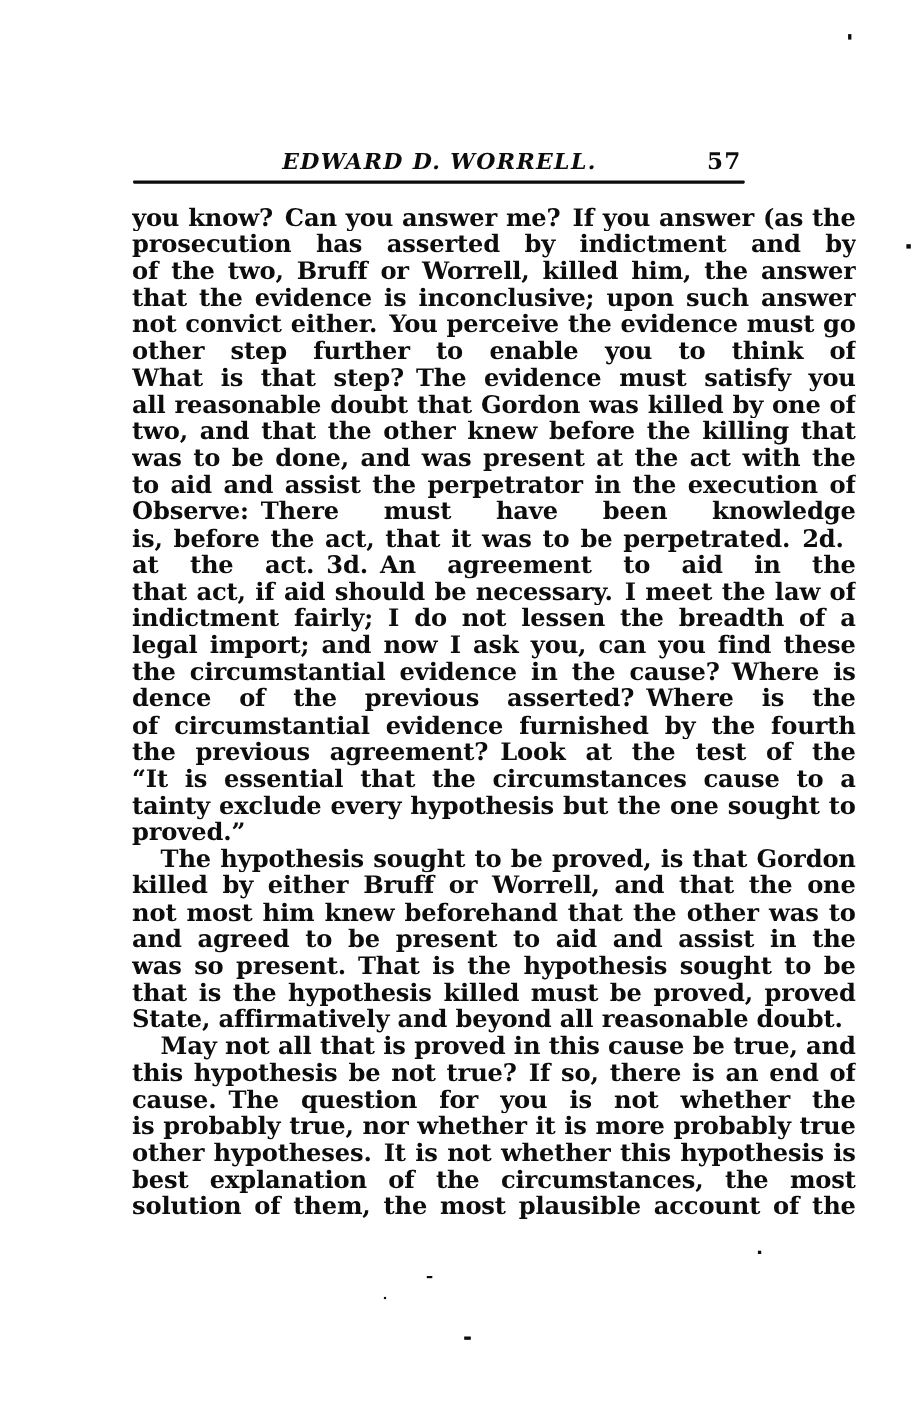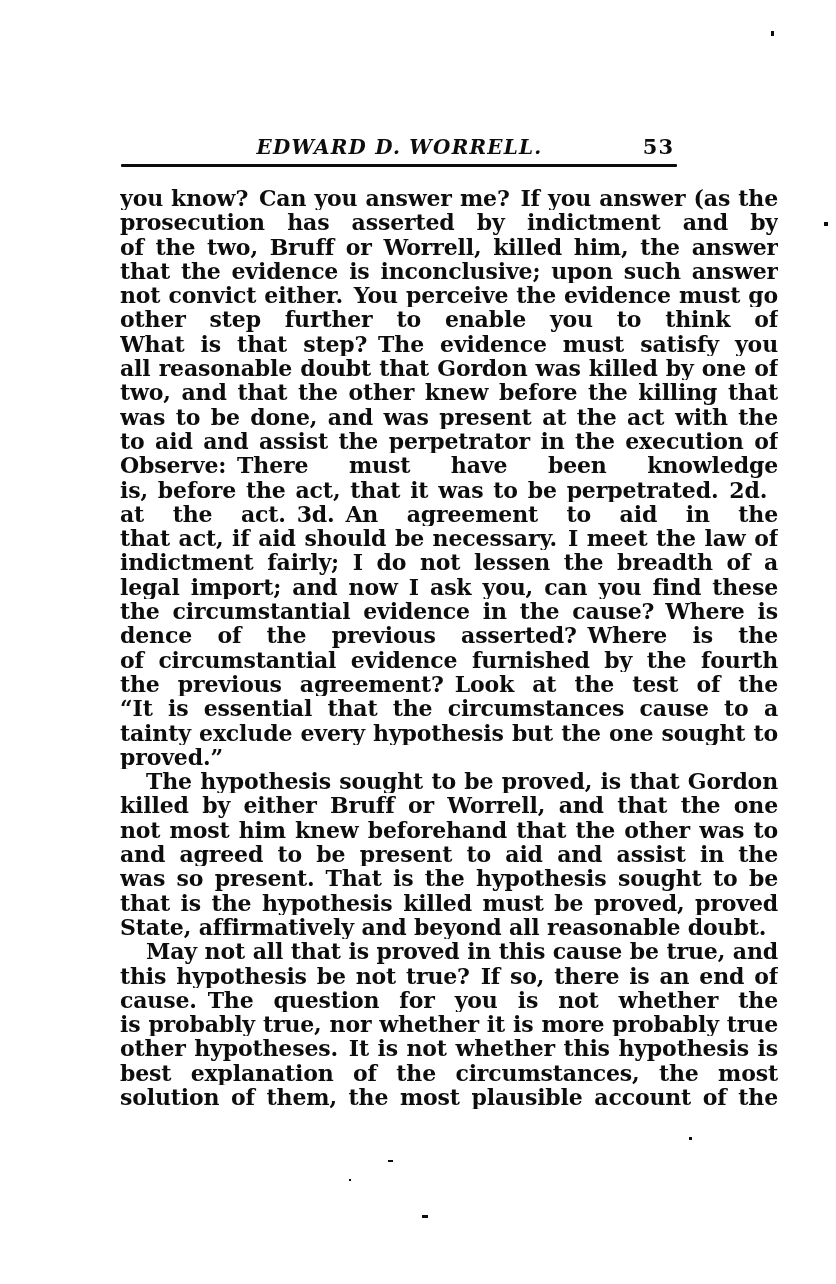--- a/index.html
+++ b/index.html
@@ -84,21 +84,21 @@
     background: #0c0c0c;
   }
 </style>
 </head>
 <body>
 
 <div class="page">
 
   <div class="header-span">
     <div class="header-title">EDWARD D. WORRELL.</div>
-    <div class="page-number">53</div>
+    <div class="page-number">57</div>
   </div>
   <div class="header-rule"></div>
 
   <div class="text-column">
       <div>
         <div class="line">you know? Can you answer me? If you answer (as the</div>
         <div class="line">prosecution has asserted by indictment and by speech) one</div>
         <div class="line">of the two, Bruff or Worrell, killed him, the answer shows</div>
         <div class="line">that the evidence is inconclusive; upon such answer you can-</div>
         <div class="line">not convict either. You perceive the evidence must go an-</div>

